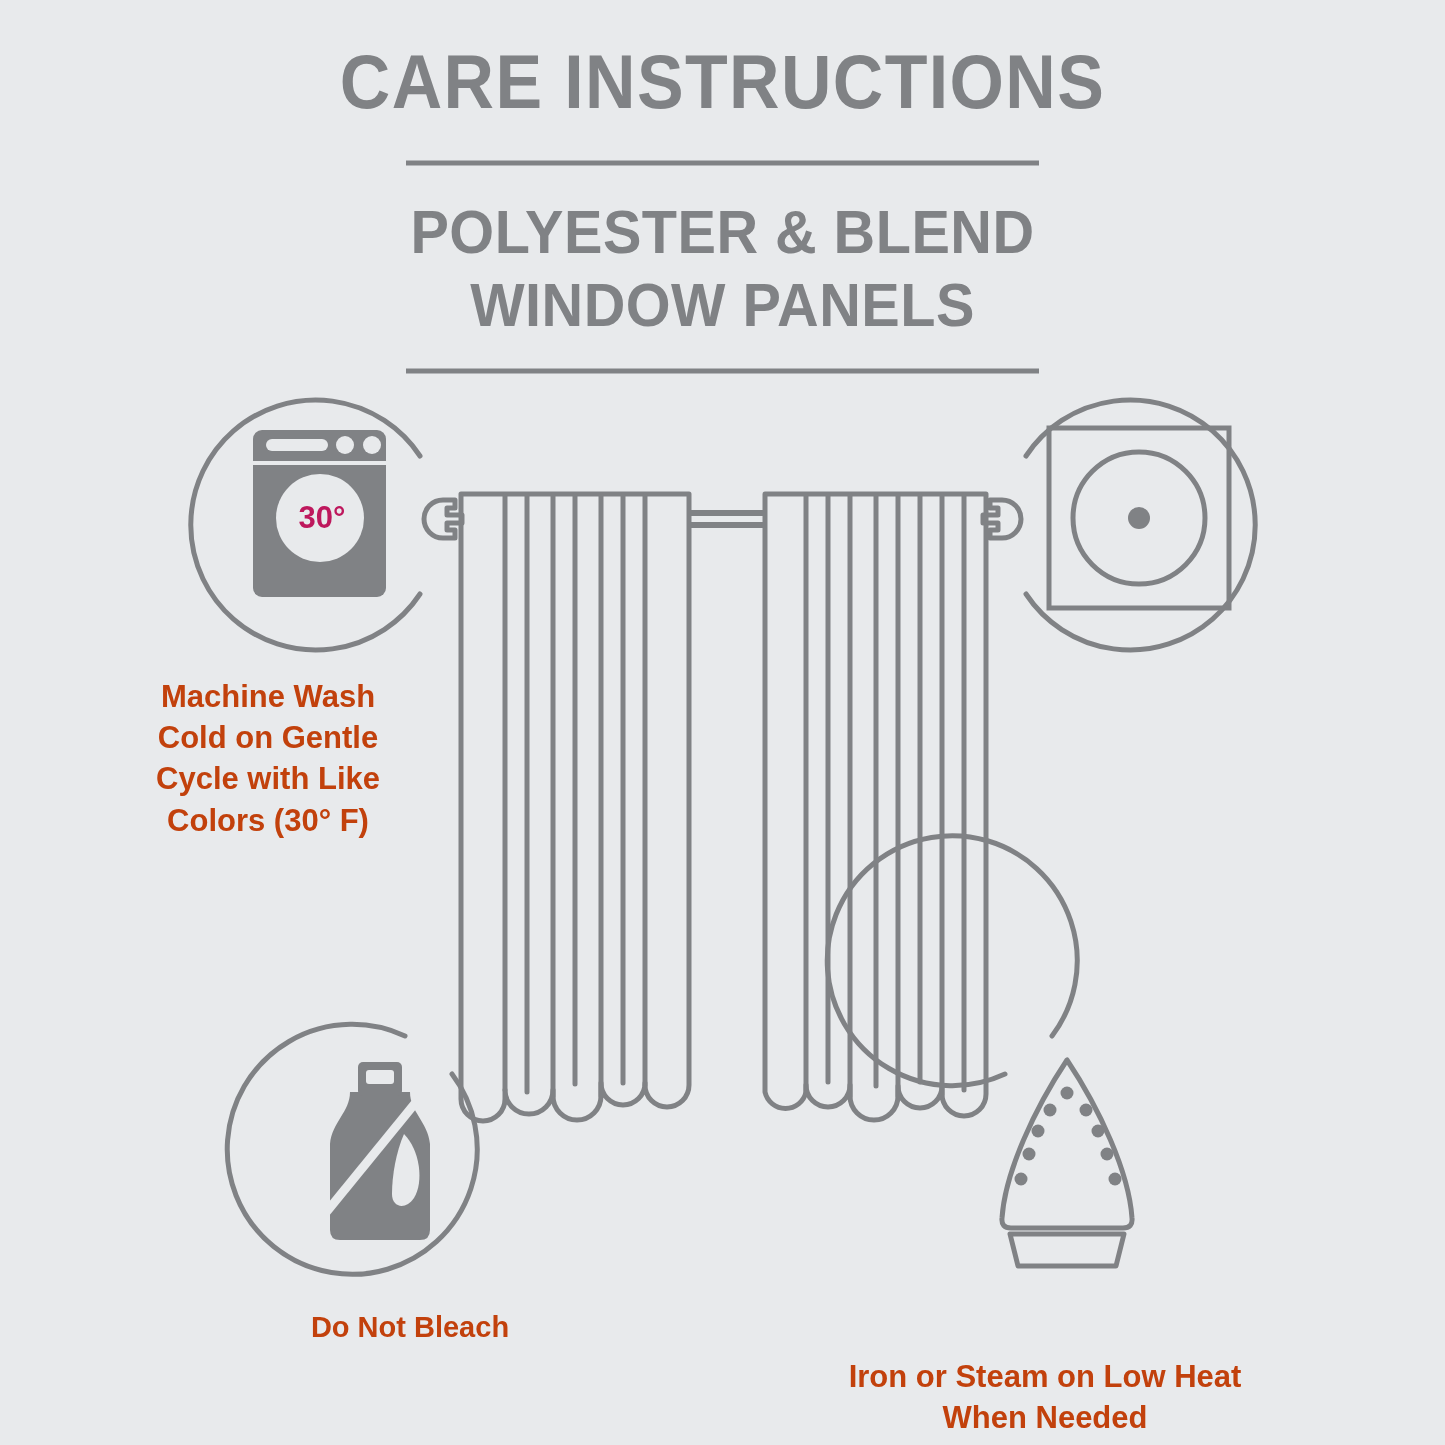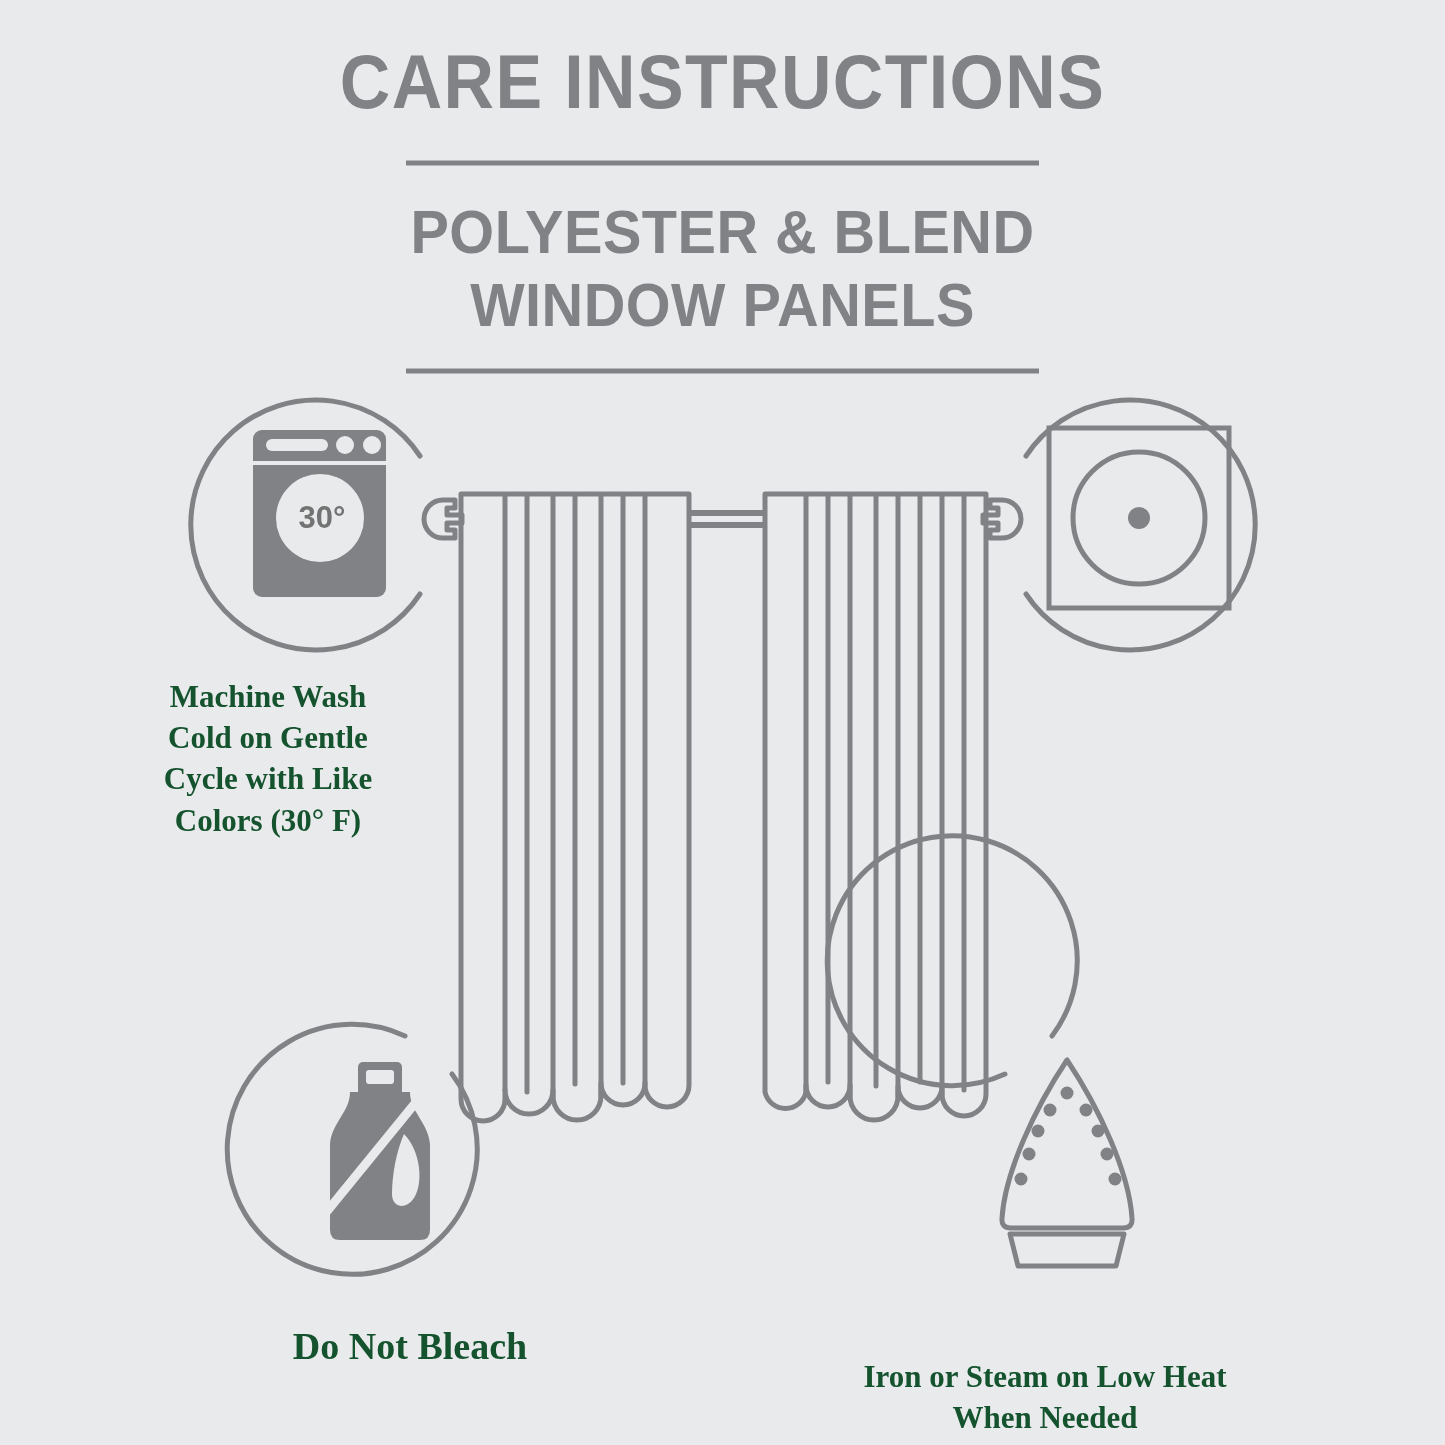--- a/index.html
+++ b/index.html
@@ -56,66 +56,64 @@
     top: 196px;
     font-size: 62px;
     font-weight: bold;
     line-height: 1.17;
     letter-spacing: 0.5px;
     transform: scaleX(0.93);
   }
   .caption {
     position: absolute;
     text-align: center;
-    color: #14532d;
+    color: #c2410c;
     font-weight: bold;
     white-space: pre-line;
     line-height: 1.33;
     user-select: none;
-    font-family: Liberation Serif, serif;
   }
   #wash-caption {
     left: 88px;
     width: 360px;
     top: 676px;
     font-size: 31px;
   }
   #dry-caption {
     left: 1010px;
     width: 360px;
     top: 676px;
     font-size: 31px;
     text-align: left;
     padding-left: 48px;
     box-sizing: border-box;
   }
   #bleach-caption {
     left: 225px;
     width: 370px;
     top: 1308px;
-    font-size: 38px;
-    margin-top: 13px;
+    font-size: 29px;
   }
   #iron-caption {
     left: 810px;
     width: 470px;
     top: 1308px;
     font-size: 31px;
     margin-top: 48px;
   }
   
   #washer-temp-label {
     position: absolute;
     left: 282px;
     top: 500px;
     width: 80px;
     text-align: center;
     font-size: 31px;
     font-weight: bold;
-    color: #737373;
+    color: #be185d;
     user-select: none;
   }
 </style>
 </head>
 <body>
 
 <div id="root">
   <div class="stage">
 
     <svg class="stage-svg" viewBox="0 0 1445 1445">

